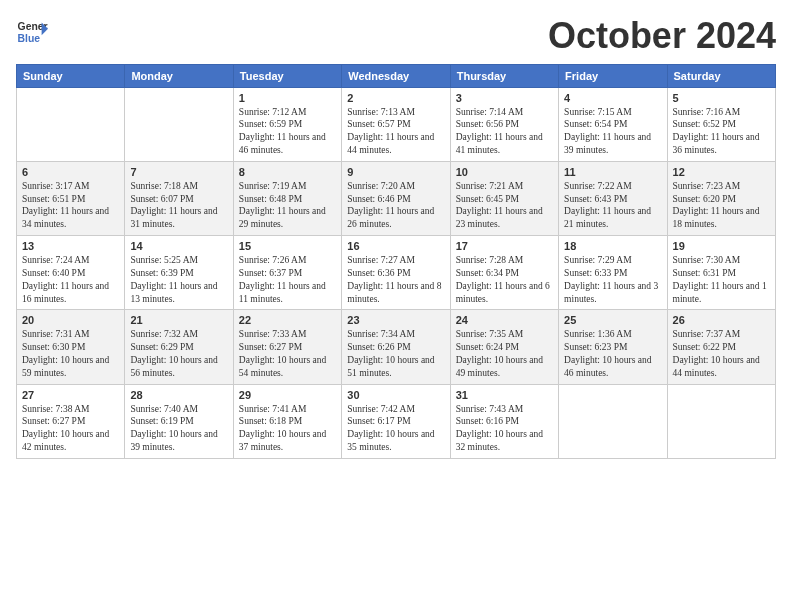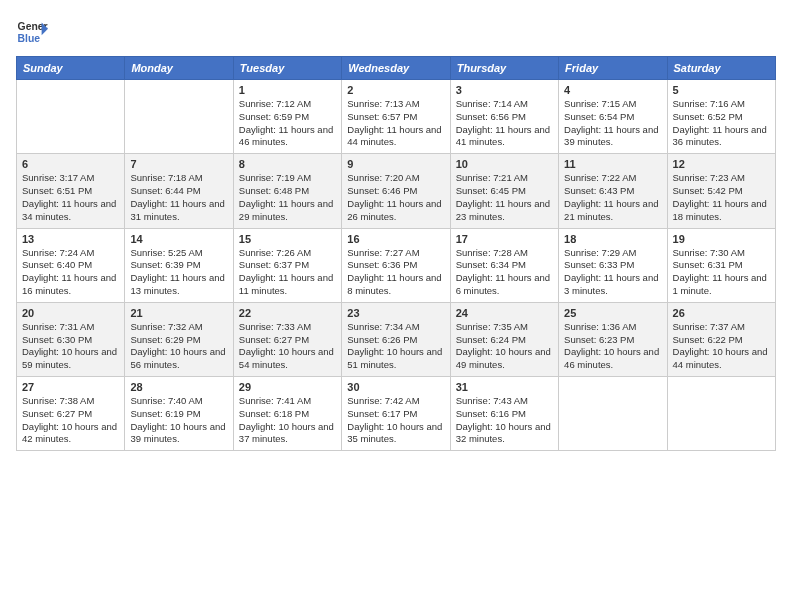--- a/index.html
+++ b/index.html
@@ -44,21 +44,20 @@
       font-size: 10px;
     }
     .calendar th {
       background: #4472c4;
       color: #fff;
       text-align: left;
       padding: 5px 6px;
       font-size: 11px;
       font-weight: bold;
       border: 1px solid #3a65b0;
-      font-style: italic;
     }
     .calendar td {
       border: 1px solid #ccc;
       vertical-align: top;
       padding: 4px 5px;
       width: 107px;
       min-height: 80px;
       background: #fff;
     }
     .calendar tr:nth-child(even) td {
@@ -68,37 +67,39 @@
       font-size: 11px;
       font-weight: bold;
       color: #333;
       display: block;
       margin-bottom: 2px;
     }
     .day-info {
       font-size: 9.5px;
       color: #333;
       line-height: 1.35;
+      font-family: Liberation Serif, serif;
     }
     .empty-cell {
       background: #f9f9f9;
     }
   </style>
 </head>
 <body>
 
 <div class="header">
   <div class="logo">
     <svg class="logo-icon" viewBox="0 0 40 40">
       <text x="2" y="18" font-size="13" font-weight="bold" fill="#333">General</text>
       <text x="2" y="32" font-size="13" font-weight="bold" fill="#4472c4">Blue</text>
       <polygon points="32,8 40,16 32,24" fill="#4472c4"></polygon>
     </svg>
   </div>
   <div class="title-block">
+    <div class="month-title">October 2024</div>
   </div>
 </div>
 
 <table class="calendar">
   <thead>
     <tr>
     <th>Sunday</th>
         <th>Monday</th>
         <th>Tuesday</th>
         <th>Wednesday</th>
@@ -145,21 +146,21 @@
       <tr>
         <td>
           <span class="day-num">6</span>
           <div class="day-info">Sunrise: 3:17 AM
 Sunset: 6:51 PM
 Daylight: 11 hours and 34 minutes.</div>
         </td>
         <td>
           <span class="day-num">7</span>
           <div class="day-info">Sunrise: 7:18 AM
-Sunset: 6:44 PM
+Sunset: 6:07 PM
 Daylight: 11 hours and 31 minutes.</div>
         </td>
         <td>
           <span class="day-num">8</span>
           <div class="day-info">Sunrise: 7:19 AM
 Sunset: 6:48 PM
 Daylight: 11 hours and 29 minutes.</div>
         </td>
         <td>
           <span class="day-num">9</span>
@@ -175,21 +176,21 @@
         </td>
         <td>
           <span class="day-num">11</span>
           <div class="day-info">Sunrise: 7:22 AM
 Sunset: 6:43 PM
 Daylight: 11 hours and 21 minutes.</div>
         </td>
         <td>
           <span class="day-num">12</span>
           <div class="day-info">Sunrise: 7:23 AM
-Sunset: 5:42 PM
+Sunset: 6:20 PM
 Daylight: 11 hours and 18 minutes.</div>
         </td>
       </tr>
       <tr>
         <td>
           <span class="day-num">13</span>
           <div class="day-info">Sunrise: 7:24 AM
 Sunset: 6:40 PM
 Daylight: 11 hours and 16 minutes.</div>
         </td>

